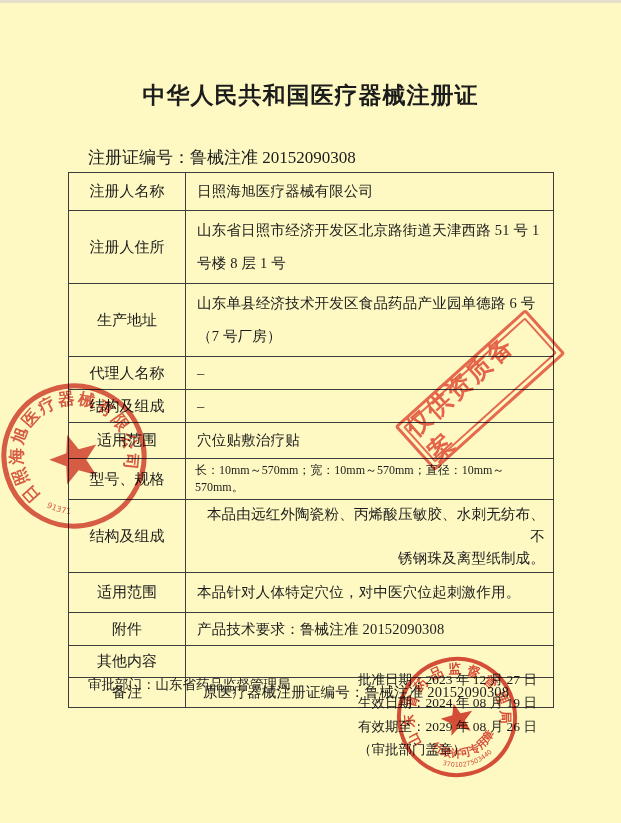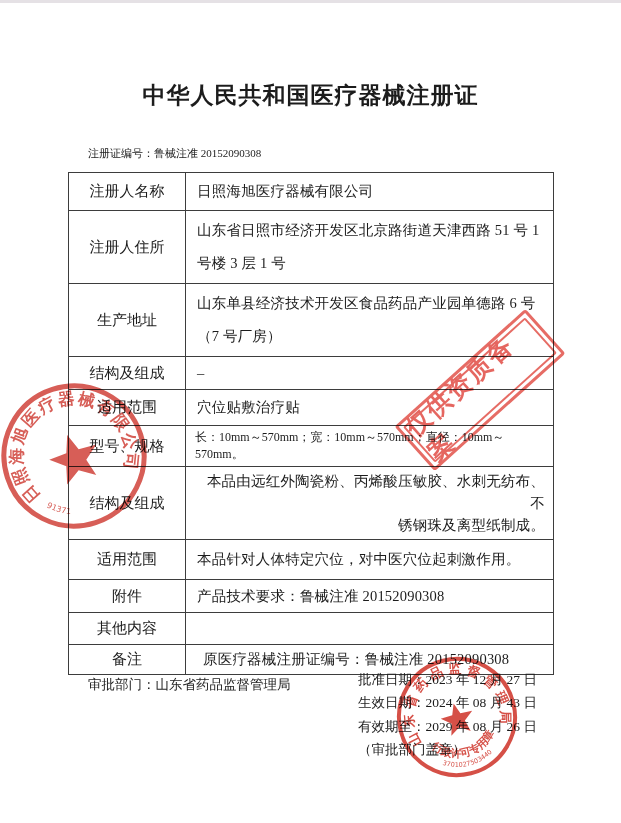--- a/index.html
+++ b/index.html
@@ -1,37 +1,37 @@
 <!DOCTYPE html>
 <html><head>
 <meta charset="utf-8">
 <style>
   * { margin: 0; padding: 0; box-sizing: border-box; }
   html,body { background: #e8e8e8; }
   .page {
     position: relative;
     width: 621px; height: 823px;
     margin: 0 auto;
-    background: #ffffff;
+    background: #fef9c3;
     overflow: hidden;
     font-family: "Liberation Serif", "DejaVu Serif", serif;
     color: #1c1c1c;
   }
   .scan-edge {
     position: absolute; top: 0; left: 0; right: 0; height: 3px;
     background: #cfc9cf; opacity: .55;
   }
   .doc-title {
     position: absolute; top: 80px; left: 0; width: 100%;
     text-align: center;
     font-size: 23px; font-weight: 700; letter-spacing: 1px;
   }
   .cert-line {
     position: absolute; top: 146px; left: 88px;
-    font-size: 11px;
+    font-size: 17px;
   }
   table.reg-table {
     position: absolute; top: 172px; left: 68px;
     width: 486px;
     border-collapse: collapse;
     table-layout: fixed;
   }
   .reg-table td {
     border: 1px solid #3d3d3d;
     font-size: 14.5px;
@@ -106,28 +106,32 @@
 
   <table class="reg-table">
     <tbody>
         <tr class="h38">
       <td class="lbl">注册人名称</td>
       <td class="val">日照海旭医疗器械有限公司</td>
     </tr>
     <tr class="h67 lh-tall">
       <td class="lbl">注册人住所</td>
       <td class="val">山东省日照市经济开发区北京路街道天津西路 51 号 1
-号楼 3 层 1 号</td>
+号楼 8 层 1 号</td>
     </tr>
     <tr class="h68 lh-tall">
       <td class="lbl">生产地址</td>
       <td class="val">山东单县经济技术开发区食品药品产业园单德路 6 号
 （7 号厂房）</td>
     </tr>
     <tr class="h33">
+      <td class="lbl">代理人名称</td>
+      <td class="val">–</td>
+    </tr>
+    <tr class="h33">
       <td class="lbl">结构及组成</td>
       <td class="val">–</td>
     </tr>
     <tr class="h36">
       <td class="lbl">适用范围</td>
       <td class="val">穴位贴敷治疗贴</td>
     </tr>
     <tr class="h36">
       <td class="lbl">型号、规格</td>
       <td class="val spec">长：10mm～570mm；宽：10mm～570mm；直径：10mm～570mm。</td>
@@ -153,21 +157,21 @@
       <td class="lbl">备注</td>
       <td class="val indent">原医疗器械注册证编号：鲁械注准 20152090308</td>
     </tr>
   </tbody>
     </table>
 
   <div class="footer-left"><span>审批部门：</span><span>山东省药品监督管理局</span></div>
 
   <div class="footer-right">
     <div><span>批准日期：</span><span>2023 年 12 月 27 日</span></div>
-    <div><span>生效日期：</span><span>2024 年 08 月 43 日</span></div>
+    <div><span>生效日期：</span><span>2024 年 08 月 19 日</span></div>
     <div><span>有效期至：</span><span>2029 年 08 月 26 日</span></div>
     <div>（审批部门盖章）</div>
   </div>
 
   <svg class="stamp company-seal" width="160" height="160" viewBox="0 0 160 160" style="transform: rotate(-18deg);">
     <g fill="#ce3a31" stroke="none">
       <circle cx="80" cy="80" r="70" fill="none" stroke="#ce3a31" stroke-width="5"></circle>
       <defs>
         <path id="coArc" d="M 32.9 102 A 52 52 0 1 1 127.1 102" fill="none"></path>
         <path id="coCode" d="M 38 120 A 58 58 0 0 0 80 138" fill="none"></path>

